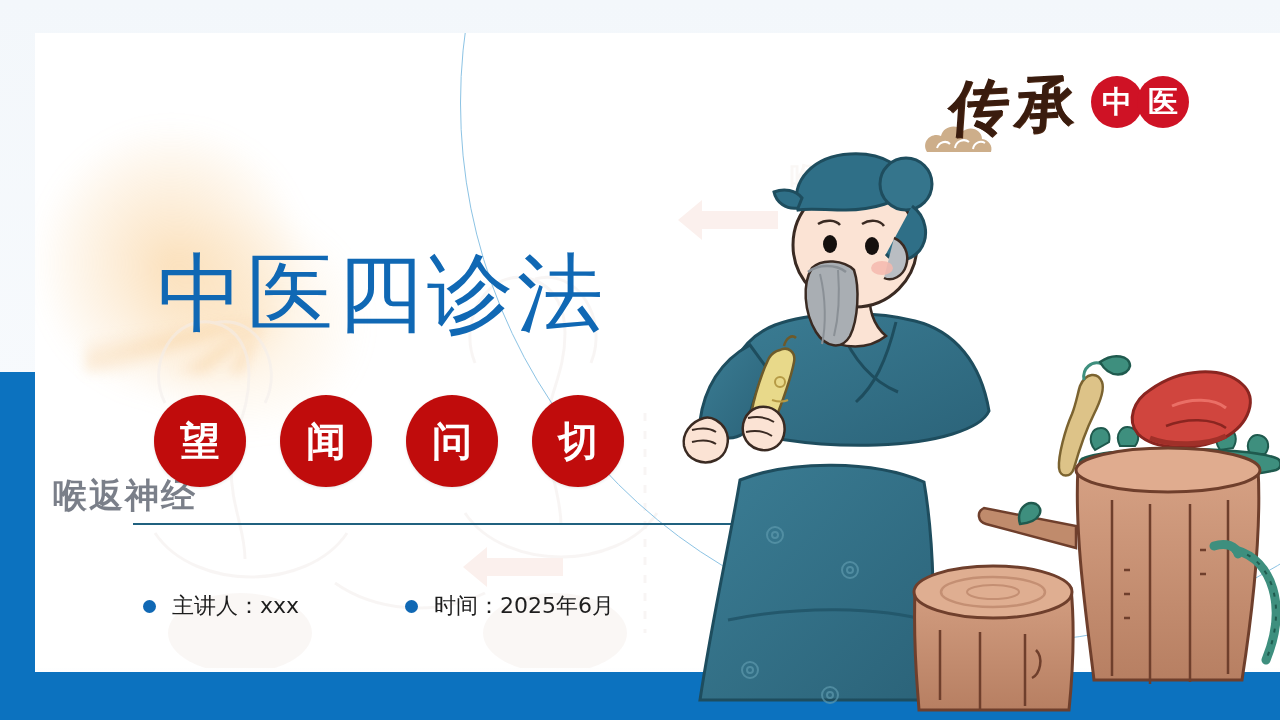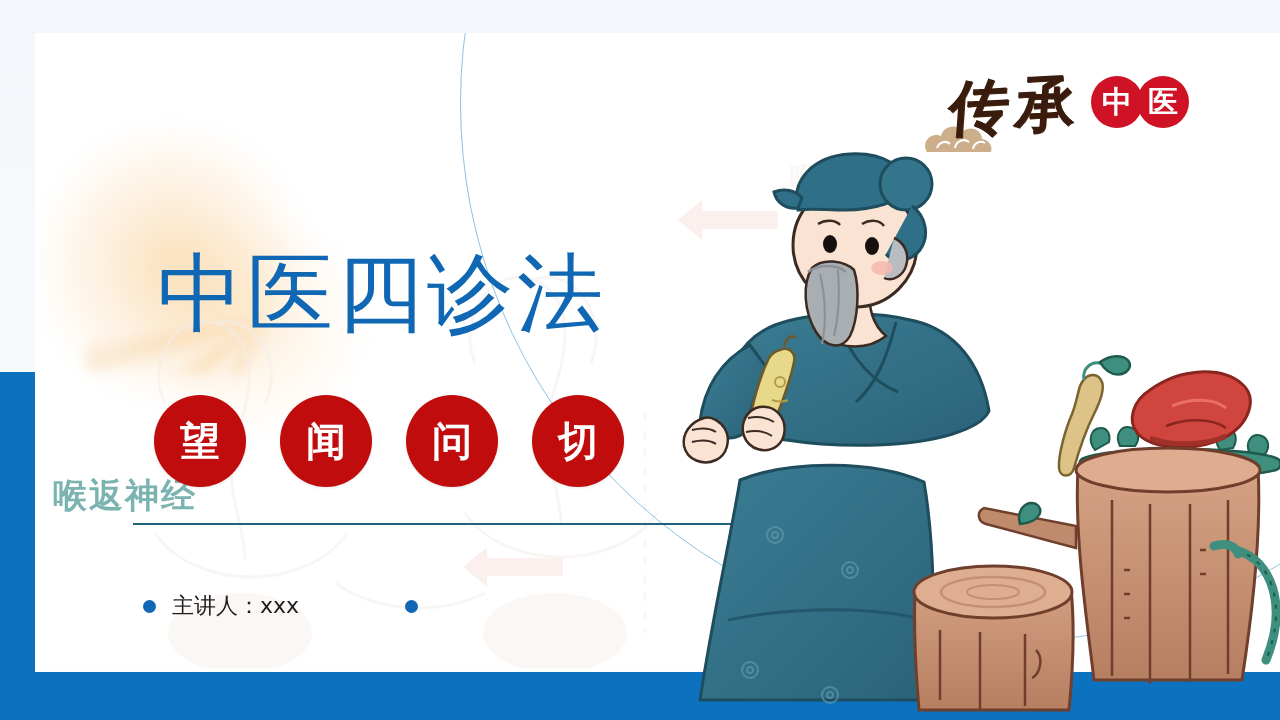--- a/index.html
+++ b/index.html
@@ -58,21 +58,21 @@
     pointer-events:none;
   }
 
   
   .wm {
     position:absolute; opacity:.55; pointer-events:none;
     color:#f0ece9;
   }
   .wm-text-l {
     left:18px; top:440px; font-size:34px; letter-spacing:2px;
-    color:#0f766e; font-weight:700;
+    color:#0f172a; font-weight:700;
   }
   .wm-text-c {
     left:755px; top:125px; font-size:30px; color:#f6f1ee; font-weight:700;
   }
   .wm-arrow {
     position:absolute; left:665px; top:178px; width:78px; height:18px;
     background:#fbf0ed; pointer-events:none;
   }
   .wm-arrow:before{
     content:""; position:absolute; left:-22px; top:-11px;
@@ -210,20 +210,21 @@
 
     <div class="divider"></div>
 
     <div class="meta">
       <div class="meta-item">
         <span class="dot"></span>
         <span class="meta-text">主讲人：xxx</span>
       </div>
       <div class="meta-item">
         <span class="dot"></span>
+        <span class="meta-text">时间：2025年6月</span>
       </div>
     </div>
 
     <div class="logo">
       <svg class="logo-cloud" viewBox="0 0 92 52">
         <path d="M6 44c-6-10 4-20 14-16 2-10 16-13 22-5 8-6 19-1 19 8 7 1 11 7 9 13H6z" fill="#cdae8a"></path>
         <path d="M16 40c2-6 9-8 13-4M34 40c1-7 9-10 14-6M52 41c1-6 7-9 12-6" stroke="#fff" stroke-width="2" fill="none"></path>
       </svg>
       <div class="logo-cn">传承</div>
       <div class="logo-seal">

